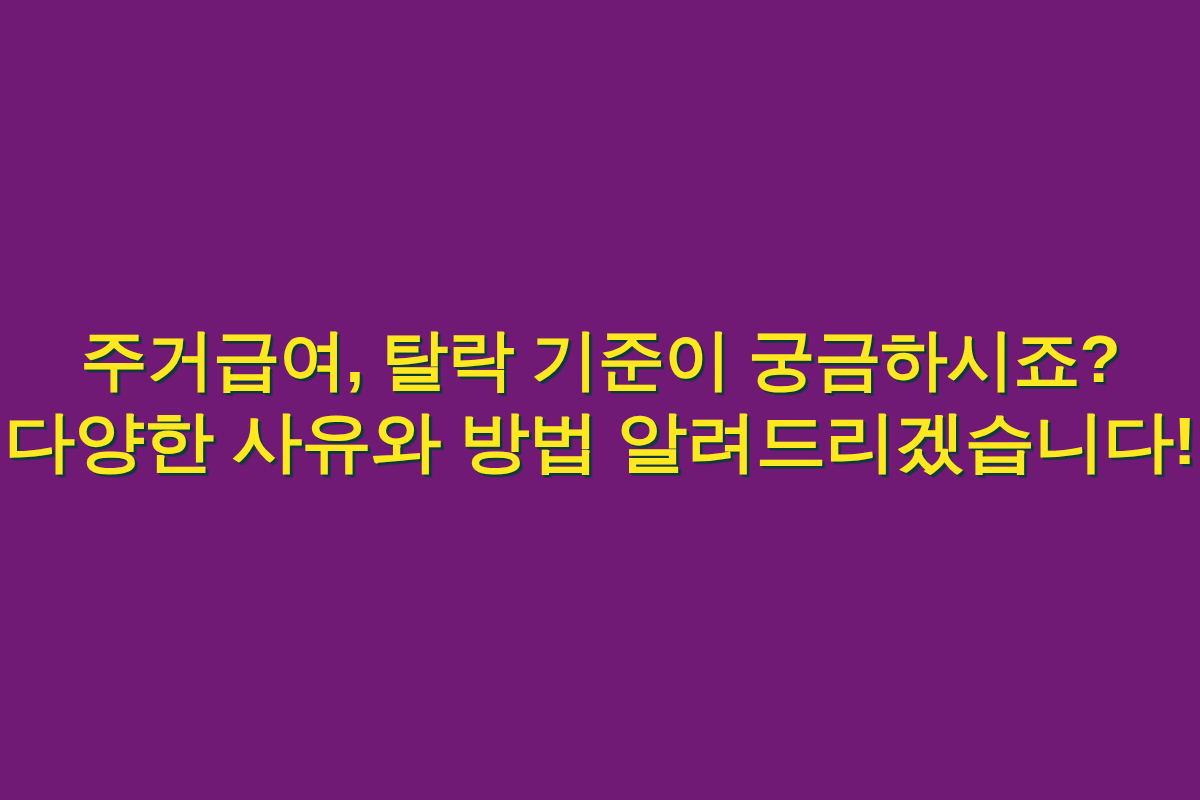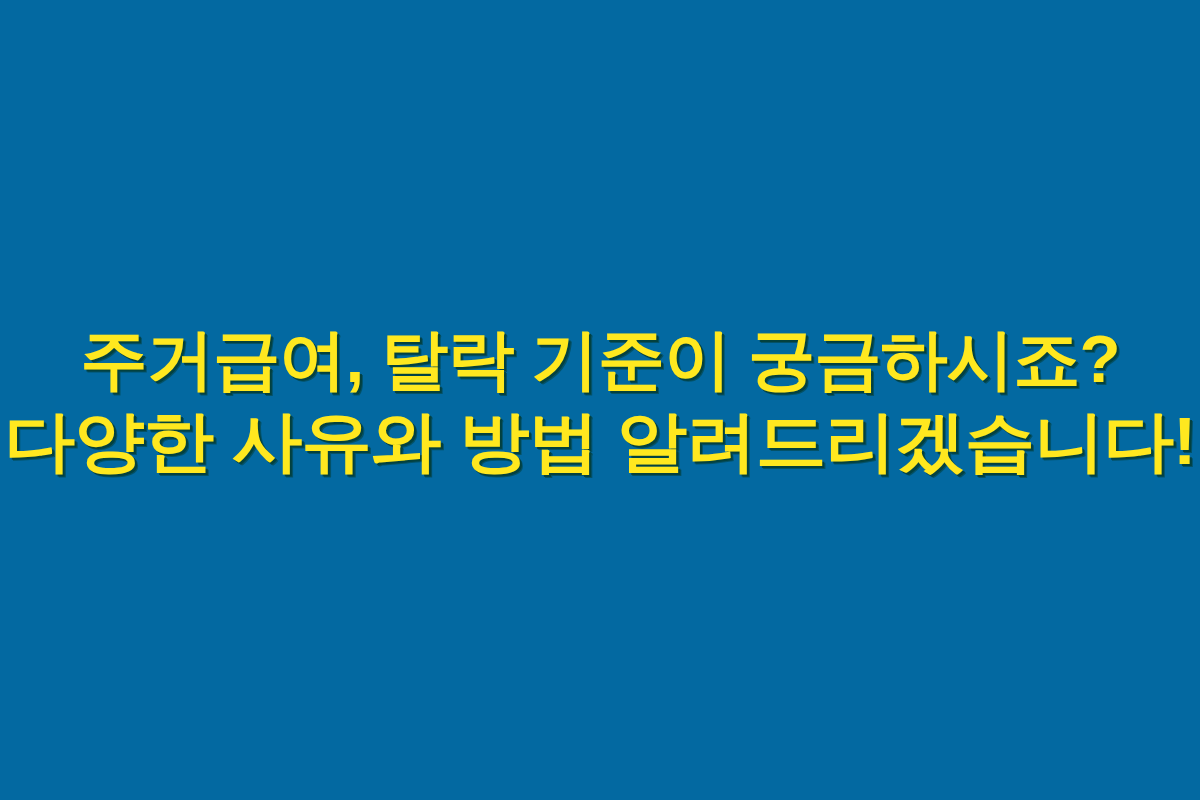--- a/index.html
+++ b/index.html
@@ -68,21 +68,21 @@
 
   
   .headline-line--secondary {
     font-size: 66px;
     transform: scaleX(1.07);
   }
 </style>
 </head>
 <body>
 
-<div class="banner" style="background: #0369a1;">
+<div class="banner" style="background: #701a75;">
 
   <div class="headline-block">
 
     <span class="headline-line headline-line--primary" style="color: rgb(255, 232, 31); text-shadow: rgba(3, 62, 56, 0.85) 2px 2px 0px, rgba(3, 62, 56, 0.55) 3px 3px 0px;">주거급여, 탈락 기준이 궁금하시죠?</span>
 
     <span class="headline-line headline-line--secondary" style="color: rgb(255, 232, 31); text-shadow: rgba(3, 62, 56, 0.85) 2px 2px 0px, rgba(3, 62, 56, 0.55) 3px 3px 0px;">다양한 사유와 방법 알려드리겠습니다!</span>
 
   </div>
 
 </div>

